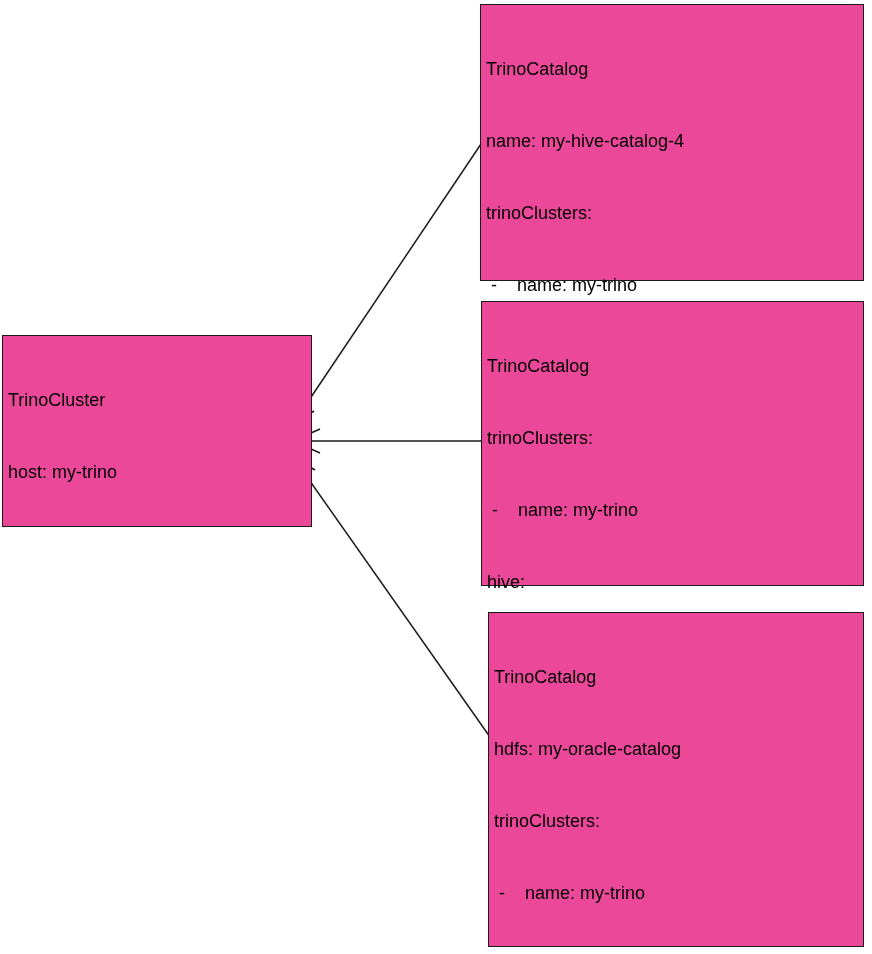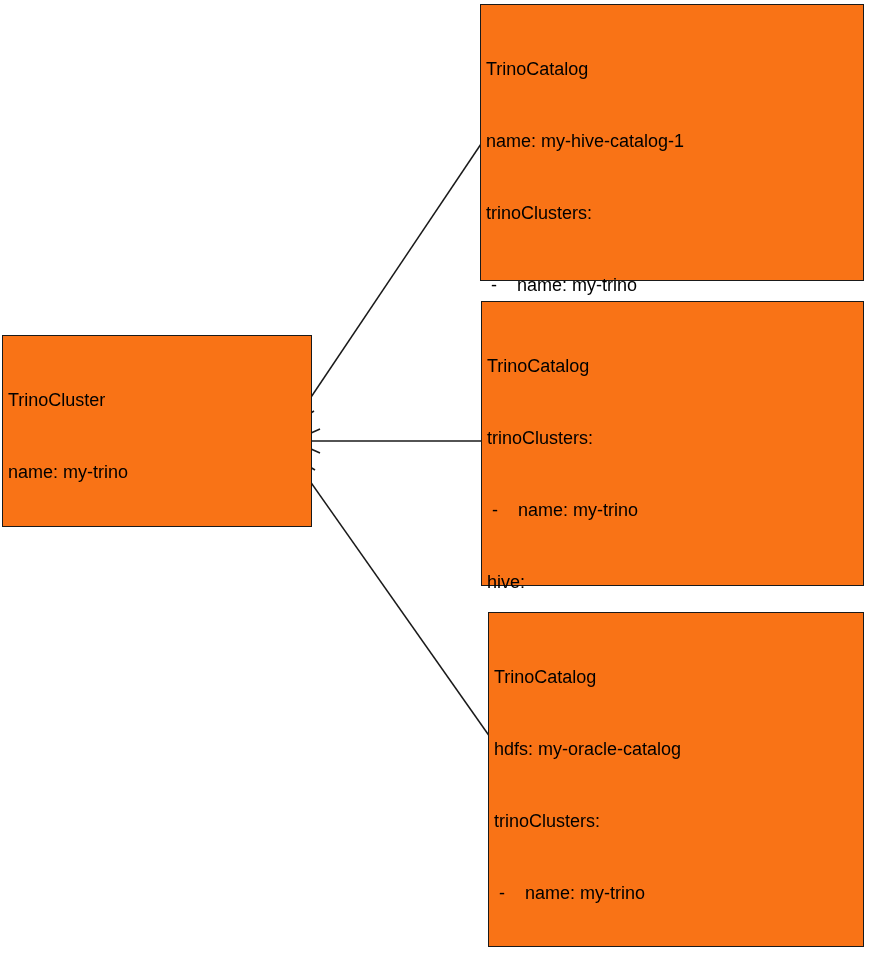--- a/index.html
+++ b/index.html
@@ -15,21 +15,21 @@
     position: relative;
     width: 872px;
     height: 954px;
     background: #ffffff;
     overflow: hidden;
   }
   .node {
     position: absolute;
     box-sizing: border-box;
     border: 1.6px solid #1a1a1a;
-    background: #f97316;
+    background: #ec4899;
     z-index: 2;
   }
   .node-text {
     position: absolute;
     left: 5px;
     top: 4px;
     right: 2px;
     font-size: 18px;
     line-height: 24px;
     color: #000000;
@@ -117,28 +117,28 @@
     <g>
       <line class="edge-line" x1="762" y1="818" x2="786" y2="853"></line>
       <line class="edge-head" x1="786" y1="853" x2="771" y2="827"></line>
       <line class="edge-head" x1="786" y1="853" x2="783" y2="824"></line>
     </g>
   </svg>
 
   <div class="node" id="node-trinocluster">
     <div class="node-text">
       <span class="node-line">TrinoCluster</span>
-      <span class="node-line">name: my-trino</span>
+      <span class="node-line">host: my-trino</span>
     </div>
   </div>
 
   <div class="node" id="node-catalog-hive-1">
     <div class="node-text">
       <span class="node-line">TrinoCatalog</span>
-      <span class="node-line">name: my-hive-catalog-1</span>
+      <span class="node-line">name: my-hive-catalog-4</span>
       <span class="node-line">trinoClusters:</span>
       <span class="node-line"> -    name: my-trino</span>
       <span class="node-line">hive:</span>
       <span class="node-line">   s3: # S3ConnnectionSpec</span>
       <span class="node-line">      inline:</span>
       <span class="node-line">         host: minio</span>
       <span class="node-line">   metastore: # whatever</span>
     </div>
   </div>
 

